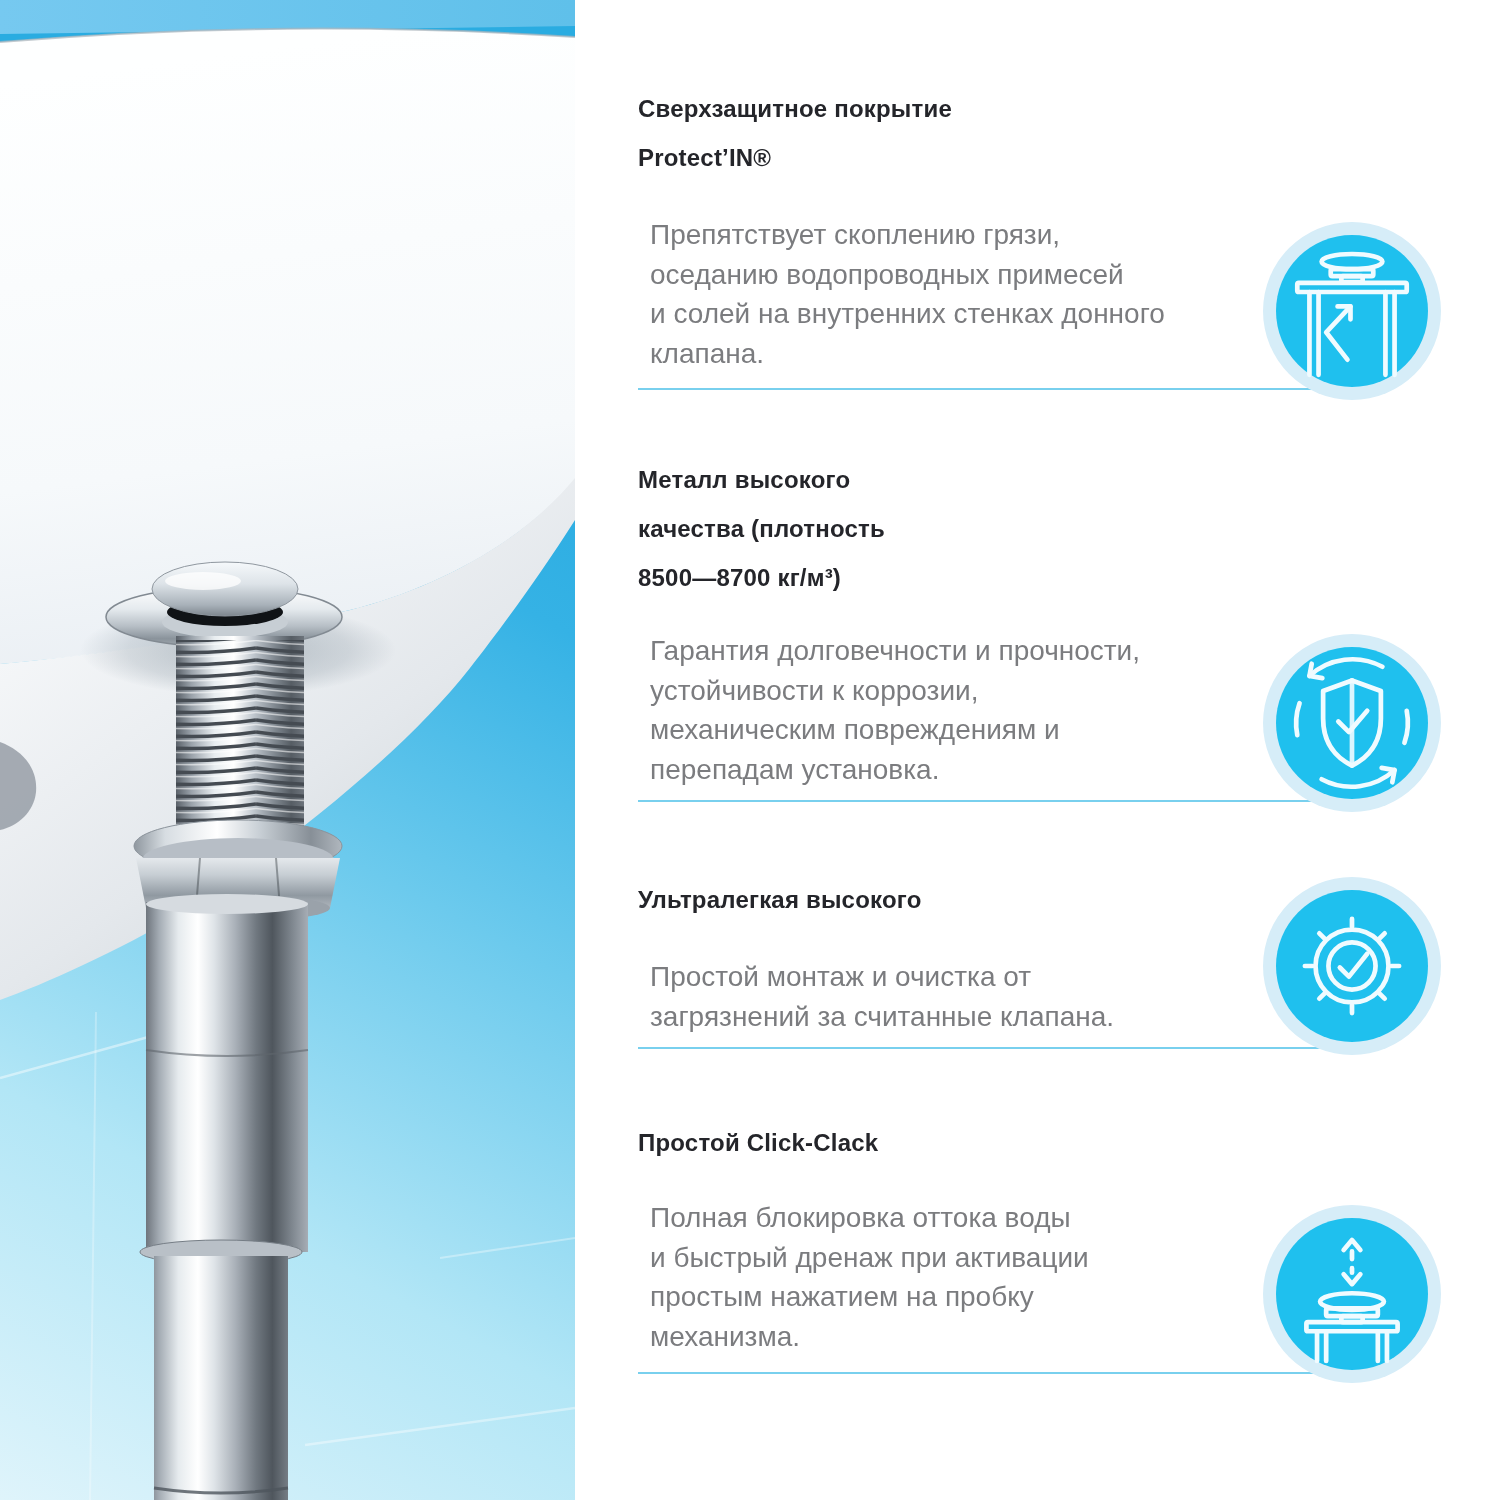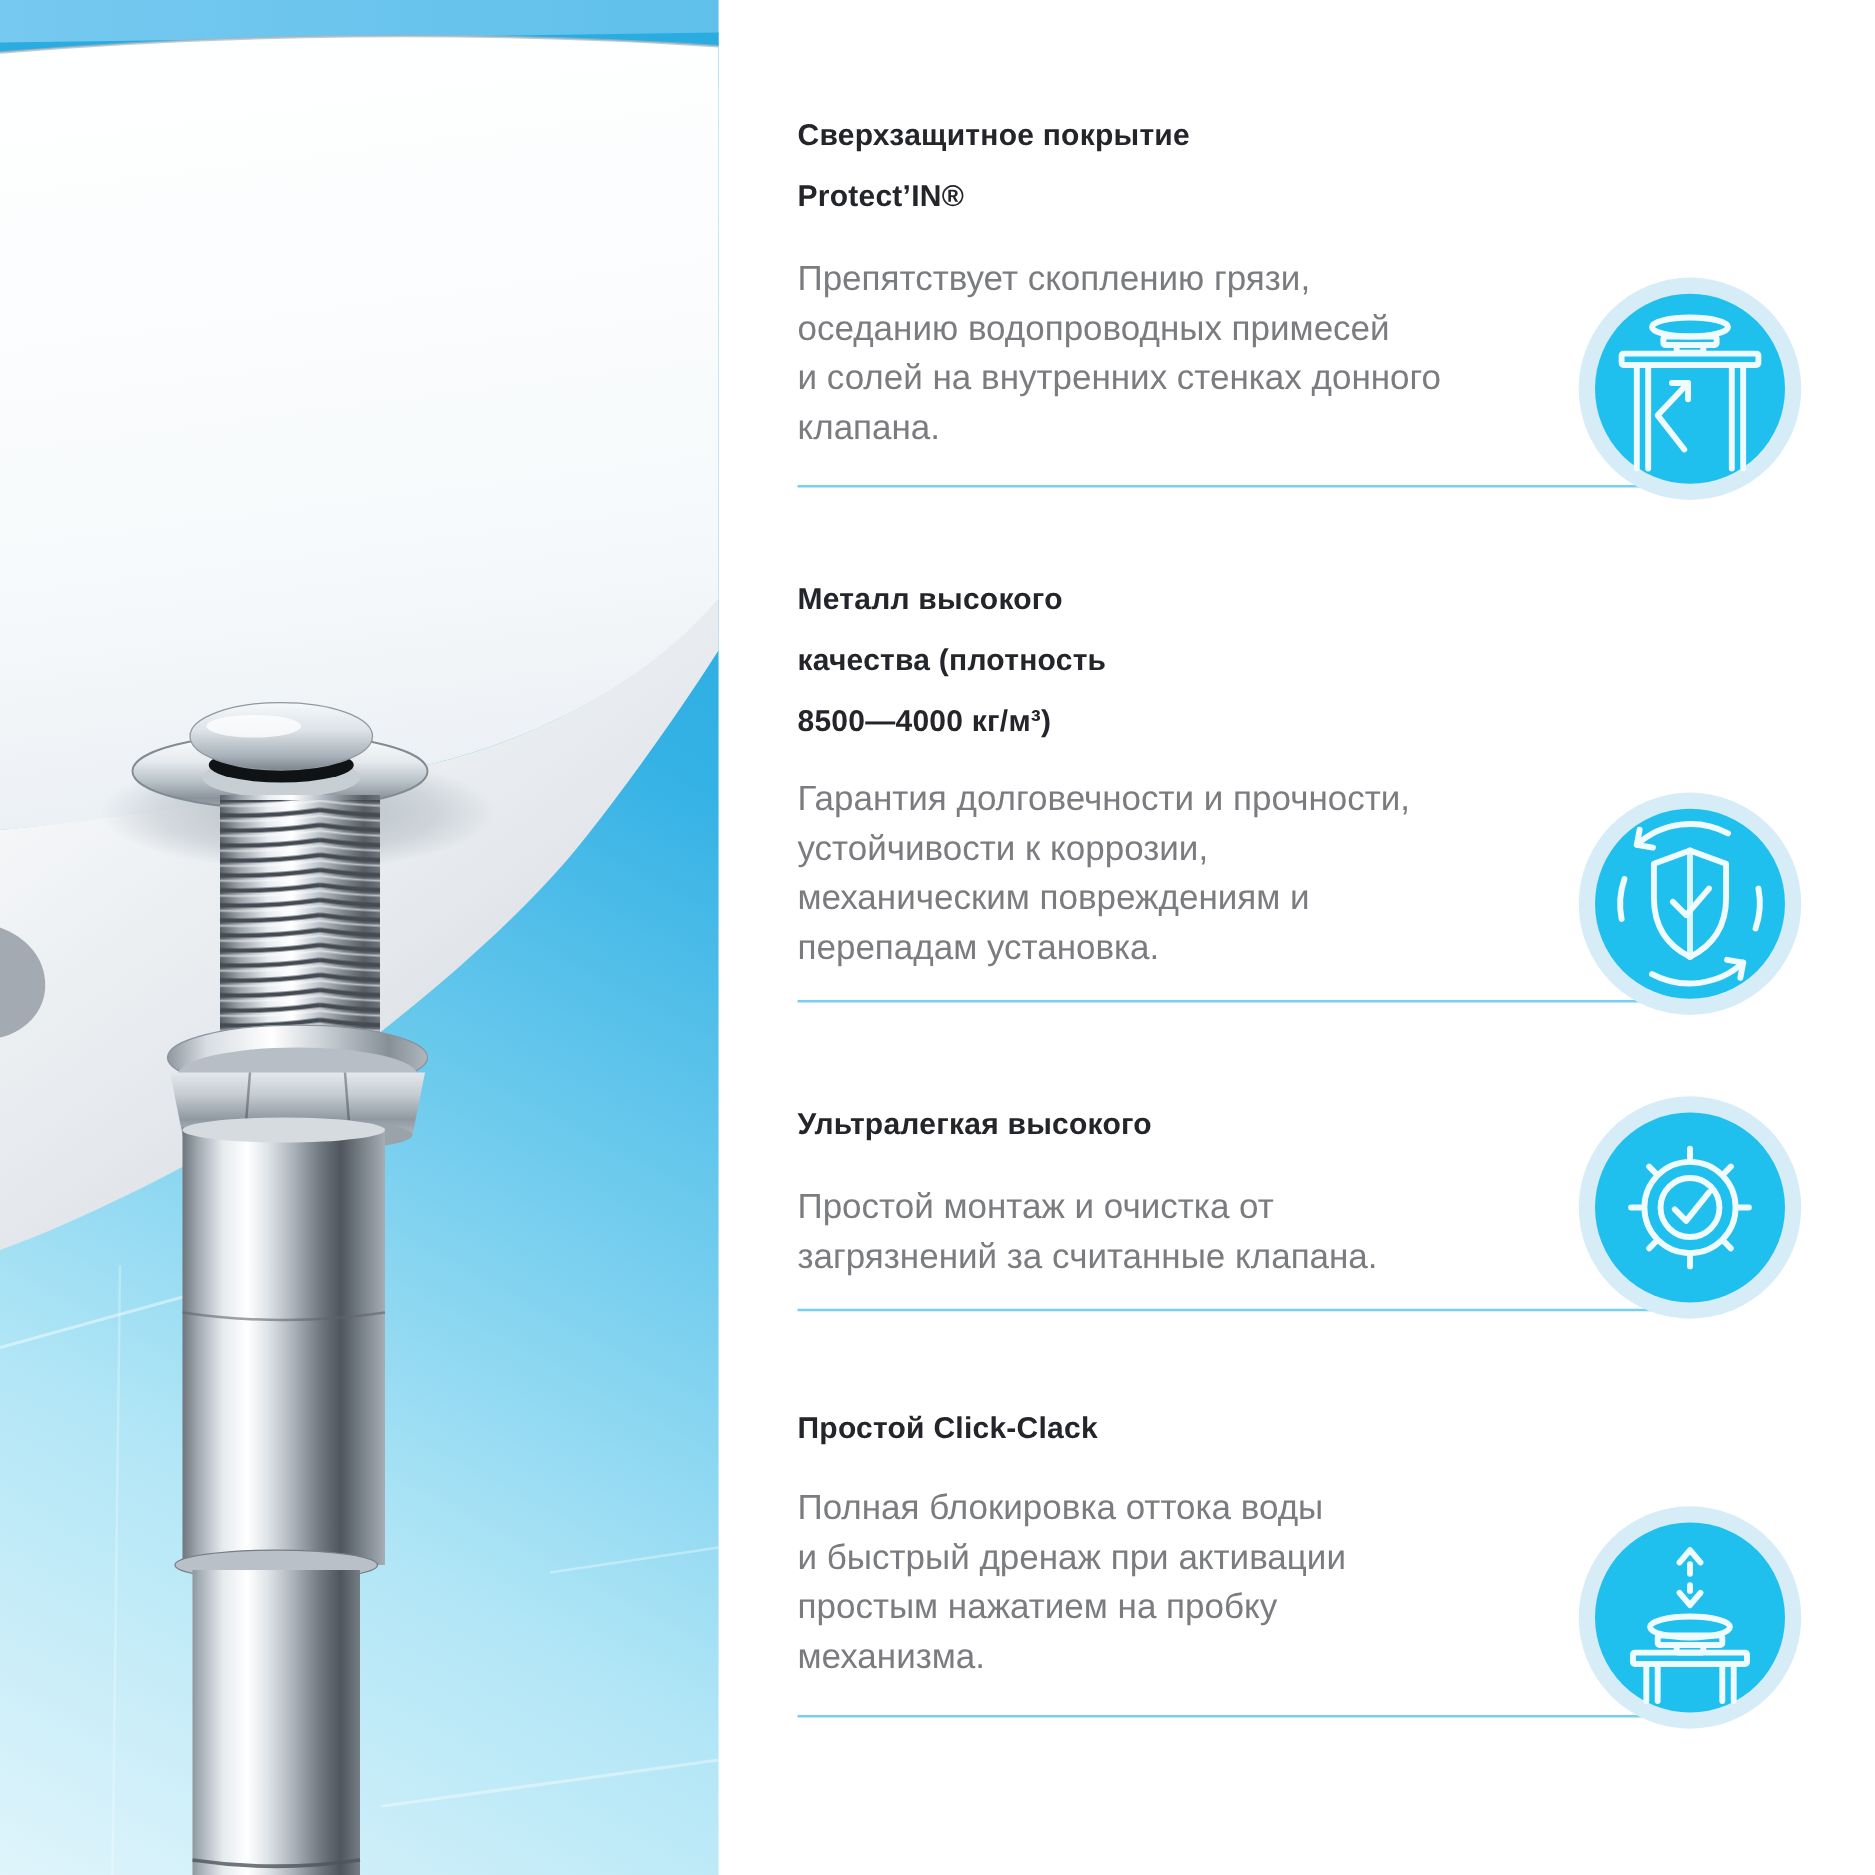--- a/index.html
+++ b/index.html
@@ -9,21 +9,21 @@
   
   .photo{position:absolute;left:0;top:0;width:575px;height:1500px;}
 
   
   .ftitle{
     position:absolute;left:638px;margin:0;width:640px;
     font-size:24px;line-height:49px;font-weight:700;letter-spacing:.2px;
     color:var(--title-text,#24252a);white-space:pre-line;
   }
   .fbody{
-    position:absolute;left:638px;margin:0;width:640px;
+    position:absolute;left:638px;margin:12px;width:640px;
     font-size:28px;line-height:39.5px;font-weight:400;
     color:var(--body-text,#7b7c7f);white-space:pre-line;
   }
   .fdivider{
     position:absolute;left:638px;width:690px;height:2px;
     background:var(--divider,#79d0ee);z-index:1;
   }
   .ficon{
     position:absolute;left:1276px;width:152px;height:152px;border-radius:50%;
     background:var(--accent,#1fc0ee);
@@ -187,21 +187,21 @@
         <path d="M22,37.5 V92 M28,37.5 V92 M72,37.5 V92 M78,37.5 V92"></path>
         <path d="M47,82 L33,64 L49,47"></path>
         <path d="M40.5,47 L49,47 L49,55.5"></path>
       </svg>
     </div>
   </div>
 
   <div>
     <h2 class="ftitle" style="top:455px">Металл высокого
 качества (плотность
-8500—4000 кг/м³)</h2>
+8500—8700 кг/м³)</h2>
     <p class="fbody" style="top:619px">Гарантия долговечности и прочности,
 устойчивости к коррозии,
 механическим повреждениям и
 перепадам установка.</p>
     <div class="fdivider" style="top:800px"></div>
     <div class="ficon" style="top:647px">
       <svg viewBox="0 0 100 100">
         <path d="M50,22 L69,29 V47 C69,63 61,72.5 50,78 C39,72.5 31,63 31,47 V29 Z"></path>
         <path d="M50,22 V78" opacity=".9"></path>
         <path d="M41,49 L48,56 L60,42"></path>

